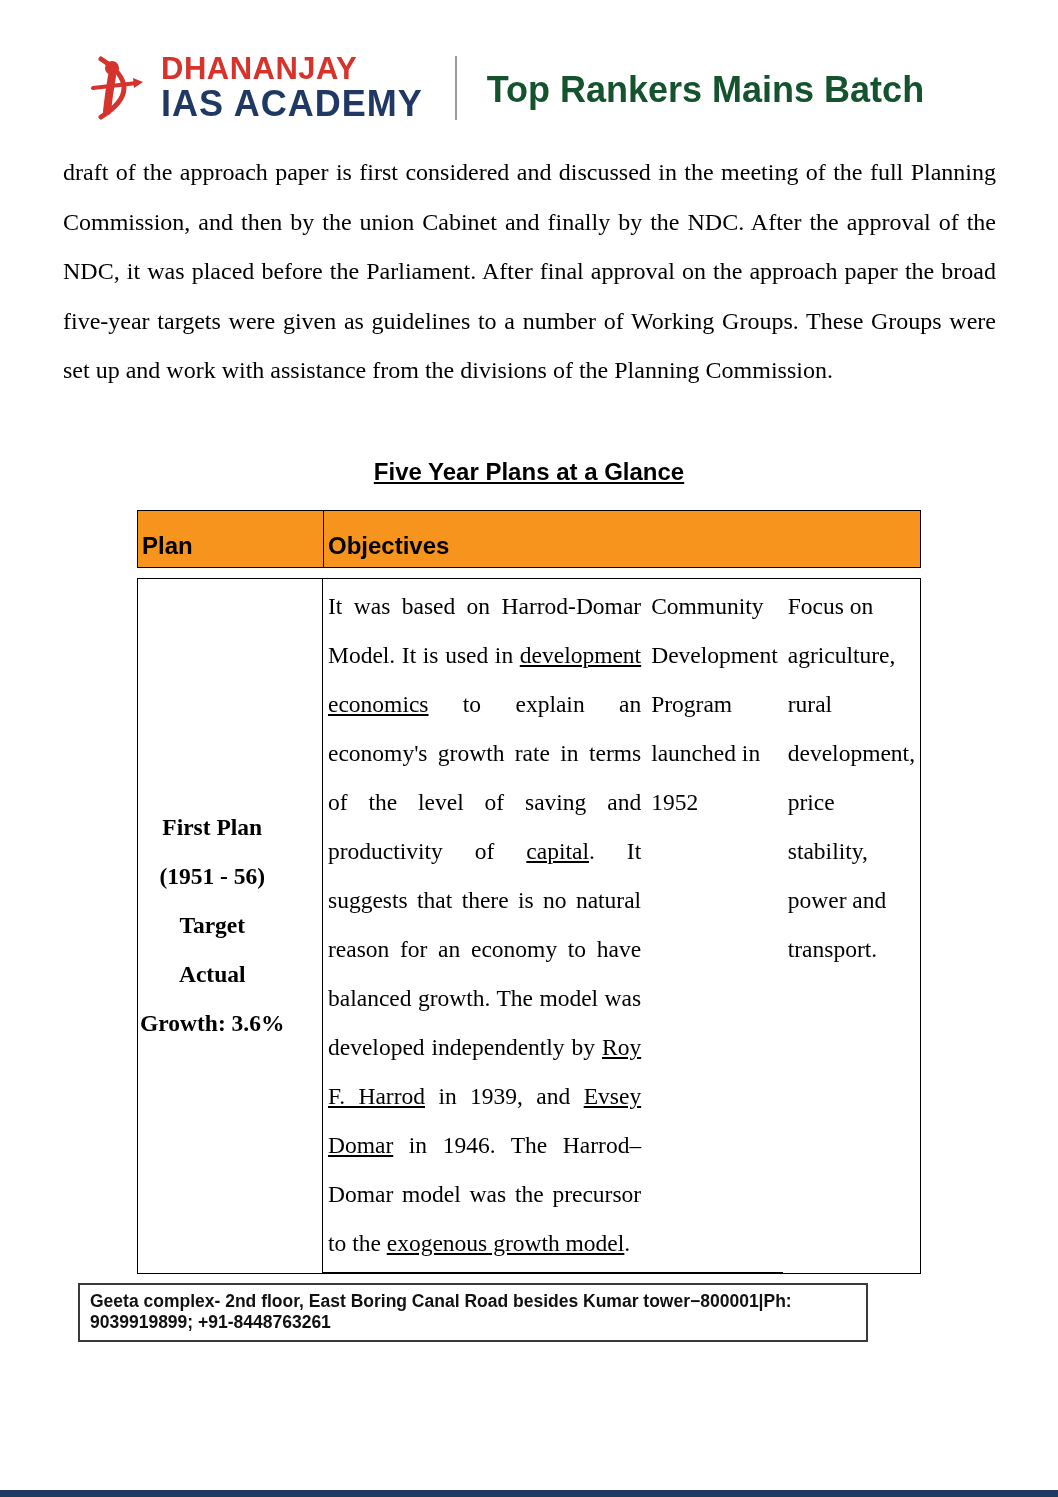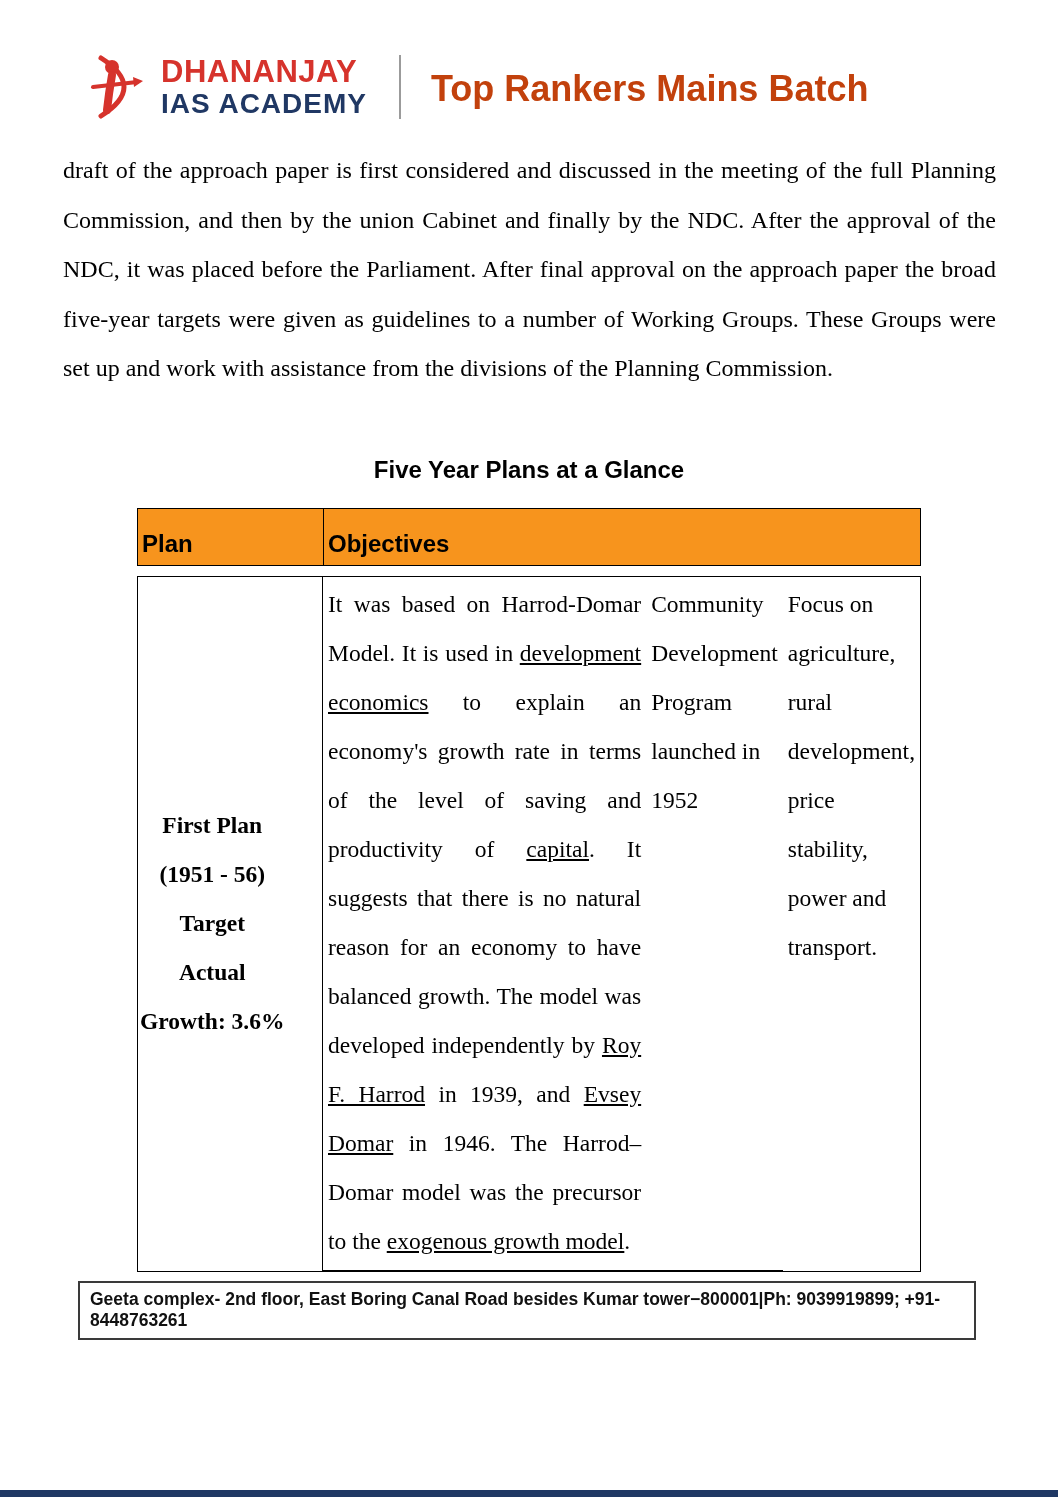--- a/index.html
+++ b/index.html
@@ -19,50 +19,51 @@
   
   .header {
     display: flex;
     align-items: center;
     padding: 52px 0 0 85px;
   }
   .logo { display: flex; align-items: center; }
   .logo-mark { width: 70px; height: 70px; margin-right: 6px; }
   .logo-text { font-family: Liberation Sans, sans-serif; font-weight: bold; line-height: 1.08; }
   .logo-line1 { color: var(--logo-red, #d6332c); font-size: 31px; letter-spacing: 0.5px; }
-  .logo-line2 { color: var(--logo-navy, #203864); font-size: 28px; letter-spacing: 1px; }
+  .logo-line2 { color: var(--logo-navy, #203864); font-size: 36px; letter-spacing: 1px; }
   .header-divider {
     width: 2px; height: 64px;
     background: #9b9b9b;
     margin: 0 30px 0 32px;
   }
   .batch-title {
     font-family: "Liberation Sans", sans-serif;
     font-weight: bold;
     font-size: 36px;
-    color: #c2410c;
+    color: #14532d;
     padding-top: 4px;
   }
 
   
   .intro {
     margin: 24px 62px 0 63px;
     font-size: 24px;
     line-height: 49.5px;
     text-align: justify;
     color: #000;
   }
 
   
   .section-title {
     margin-top: 62px;
     text-align: center;
     font-family: "Liberation Sans", sans-serif;
     font-weight: bold;
     font-size: 24px;
+    text-decoration: underline;
     color: #000;
   }
 
   
   .plans-table {
     width: 784px;
     margin: 24px 0 0 137px;
   }
   .thead-row {
     display: flex;
@@ -102,21 +103,21 @@
     line-height: 49px;
     padding: 3px 5px 4px 5px;
     border-bottom: 1px solid #000;
   }
   .obj-cell:last-child { border-bottom: none; }
   .obj-cell[data-row="0"] { text-align: justify; }
   .obj-cell u { text-decoration: underline; }
 
   
   .footer-box {
-    width: 898px;
+    width: 790px;
     margin: 9px 0 0 78px;
     border: 2px solid #3a3a3a;
     padding: 6px 10px 7px 10px;
     font-family: "Liberation Sans", sans-serif;
     font-weight: bold;
     font-size: 17.5px;
     color: #111;
   }
 
   .bottom-bar {

